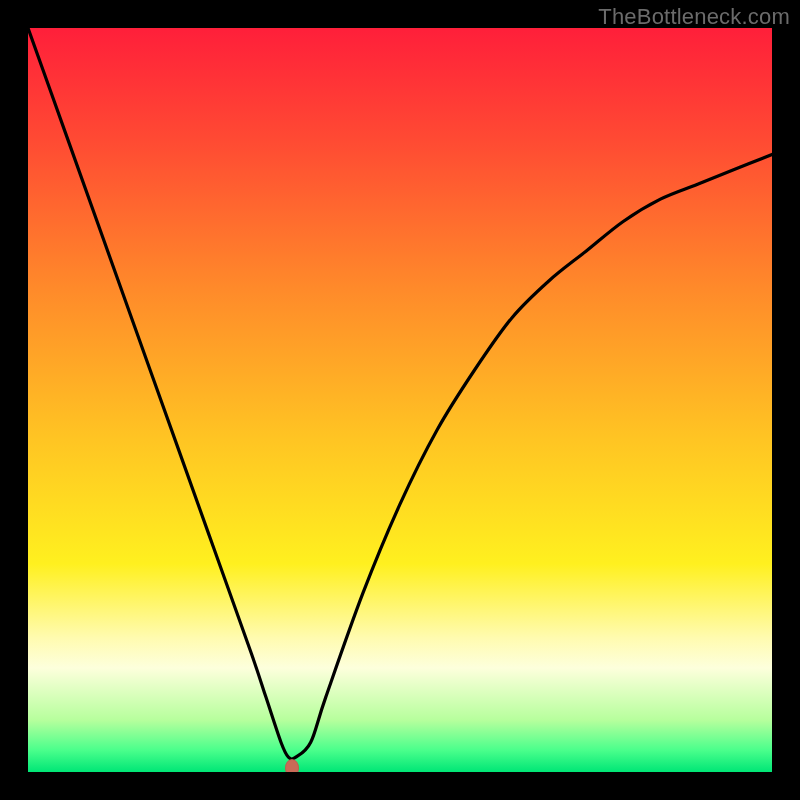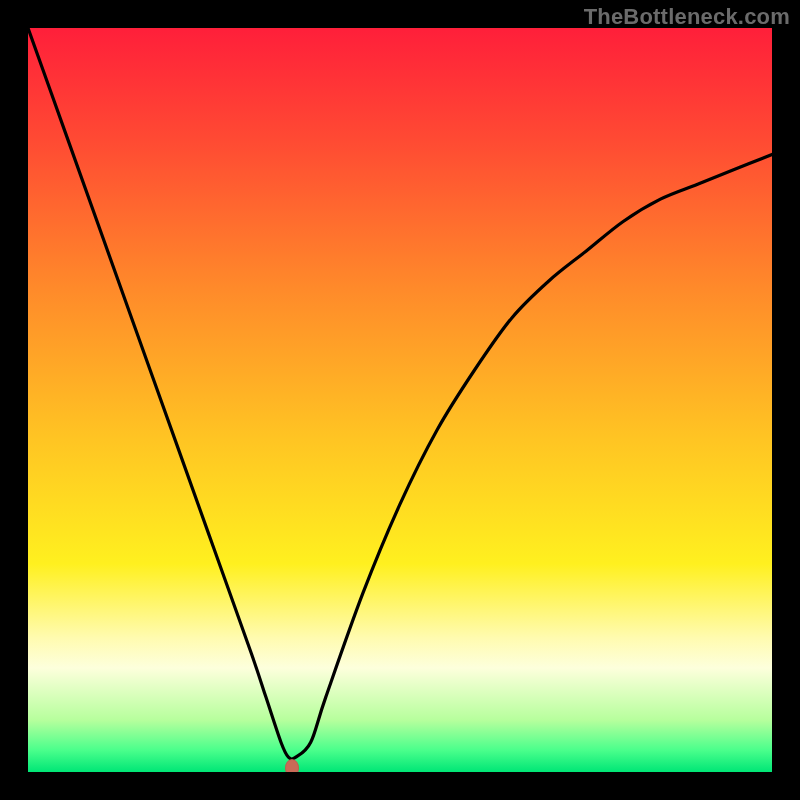--- a/index.html
+++ b/index.html
@@ -16,21 +16,21 @@
     width: 800px;
     height: 800px;
     background: #000;
   }
   .watermark {
     position: absolute;
     top: 4px;
     right: 10px;
     color: #6b6b6b;
     font-size: 22px;
-    font-weight: 700;
+    font-weight: 400;
     letter-spacing: 0.2px;
     z-index: 20;
   }
   .plot-area {
     position: absolute;
     left: 28px;
     top: 28px;
     width: 744px;
     height: 744px;
     overflow: hidden;

